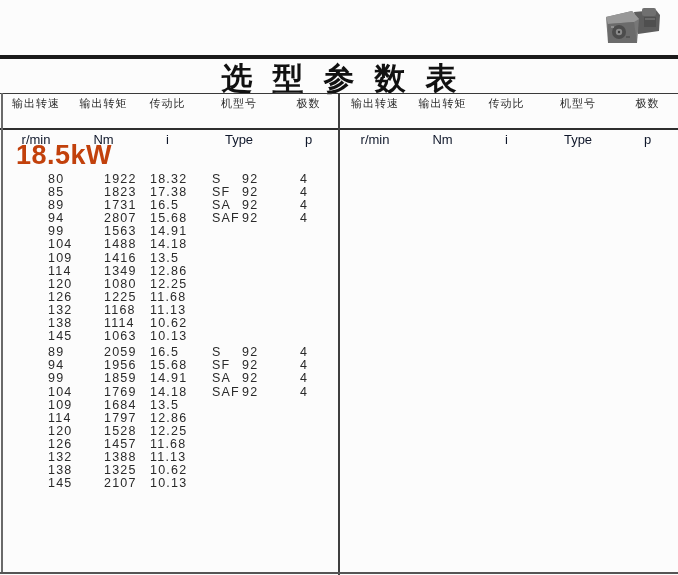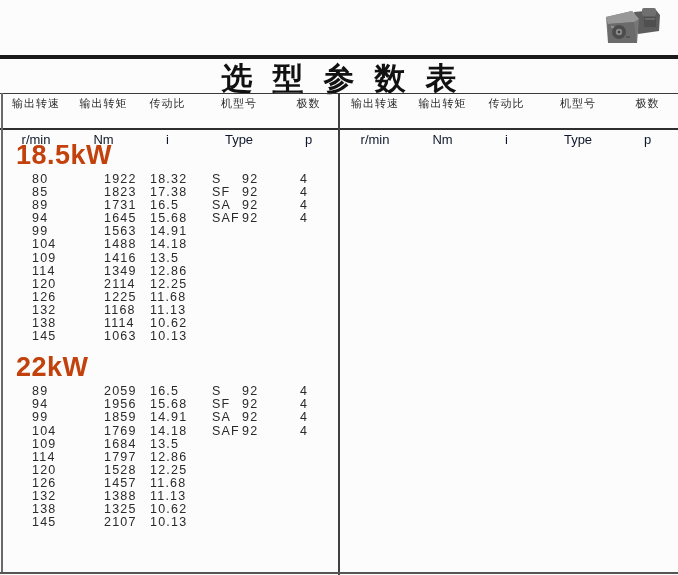--- a/index.html
+++ b/index.html
@@ -45,21 +45,21 @@
   
   .sections { position:absolute; left:0; top:131px; width:338px; }
   .power-heading {
     font-size:27px; font-weight:bold; color:#c2410c;
     margin:9px 0 0 16px; line-height:30px; letter-spacing:0.5px;
   }
   .rows { margin-top:3px; }
   .row { position:relative; height:13.1px; line-height:13.1px;
          font-size:12.5px; letter-spacing:1.2px; color:#2a2a2a; white-space:nowrap; }
   .c  { position:absolute; top:0; }
-  .c1 { left:32px;text-align:center; }
+  .c1 { left:48px;text-align:center; }
   .c2 { left:88px;margin-left:16px; }
   .c3 { left:150px; }
   .c4 { left:212px; }
   .c5 { left:242px; }
   .c6 { left:300px; }
 </style>
 </head>
 <body>
 
 <div class="page">
@@ -158,21 +158,21 @@
         <div class="row">
           <span class="c c1">89</span>
           <span class="c c2">1731</span>
           <span class="c c3">16.5</span>
           <span class="c c4">SA</span>
           <span class="c c5">92</span>
           <span class="c c6">4</span>
         </div>
         <div class="row">
           <span class="c c1">94</span>
-          <span class="c c2">1645</span>
+          <span class="c c2">2807</span>
           <span class="c c3">15.68</span>
           <span class="c c4">SAF</span>
           <span class="c c5">92</span>
           <span class="c c6">4</span>
         </div>
         <div class="row">
           <span class="c c1">99</span>
           <span class="c c2">1563</span>
           <span class="c c3">14.91</span>
           <span class="c c4"></span>
@@ -198,21 +198,21 @@
         <div class="row">
           <span class="c c1">114</span>
           <span class="c c2">1349</span>
           <span class="c c3">12.86</span>
           <span class="c c4"></span>
           <span class="c c5"></span>
           <span class="c c6"></span>
         </div>
         <div class="row">
           <span class="c c1">120</span>
-          <span class="c c2">2114</span>
+          <span class="c c2">1080</span>
           <span class="c c3">12.25</span>
           <span class="c c4"></span>
           <span class="c c5"></span>
           <span class="c c6"></span>
         </div>
         <div class="row">
           <span class="c c1">126</span>
           <span class="c c2">1225</span>
           <span class="c c3">11.68</span>
           <span class="c c4"></span>
@@ -237,21 +237,20 @@
         </div>
         <div class="row">
           <span class="c c1">145</span>
           <span class="c c2">1063</span>
           <span class="c c3">10.13</span>
           <span class="c c4"></span>
           <span class="c c5"></span>
           <span class="c c6"></span>
         </div>
       </div>
-      <div class="power-heading">22kW</div>
       <div class="rows">
         <div class="row">
           <span class="c c1">89</span>
           <span class="c c2">2059</span>
           <span class="c c3">16.5</span>
           <span class="c c4">S</span>
           <span class="c c5">92</span>
           <span class="c c6">4</span>
         </div>
         <div class="row">

